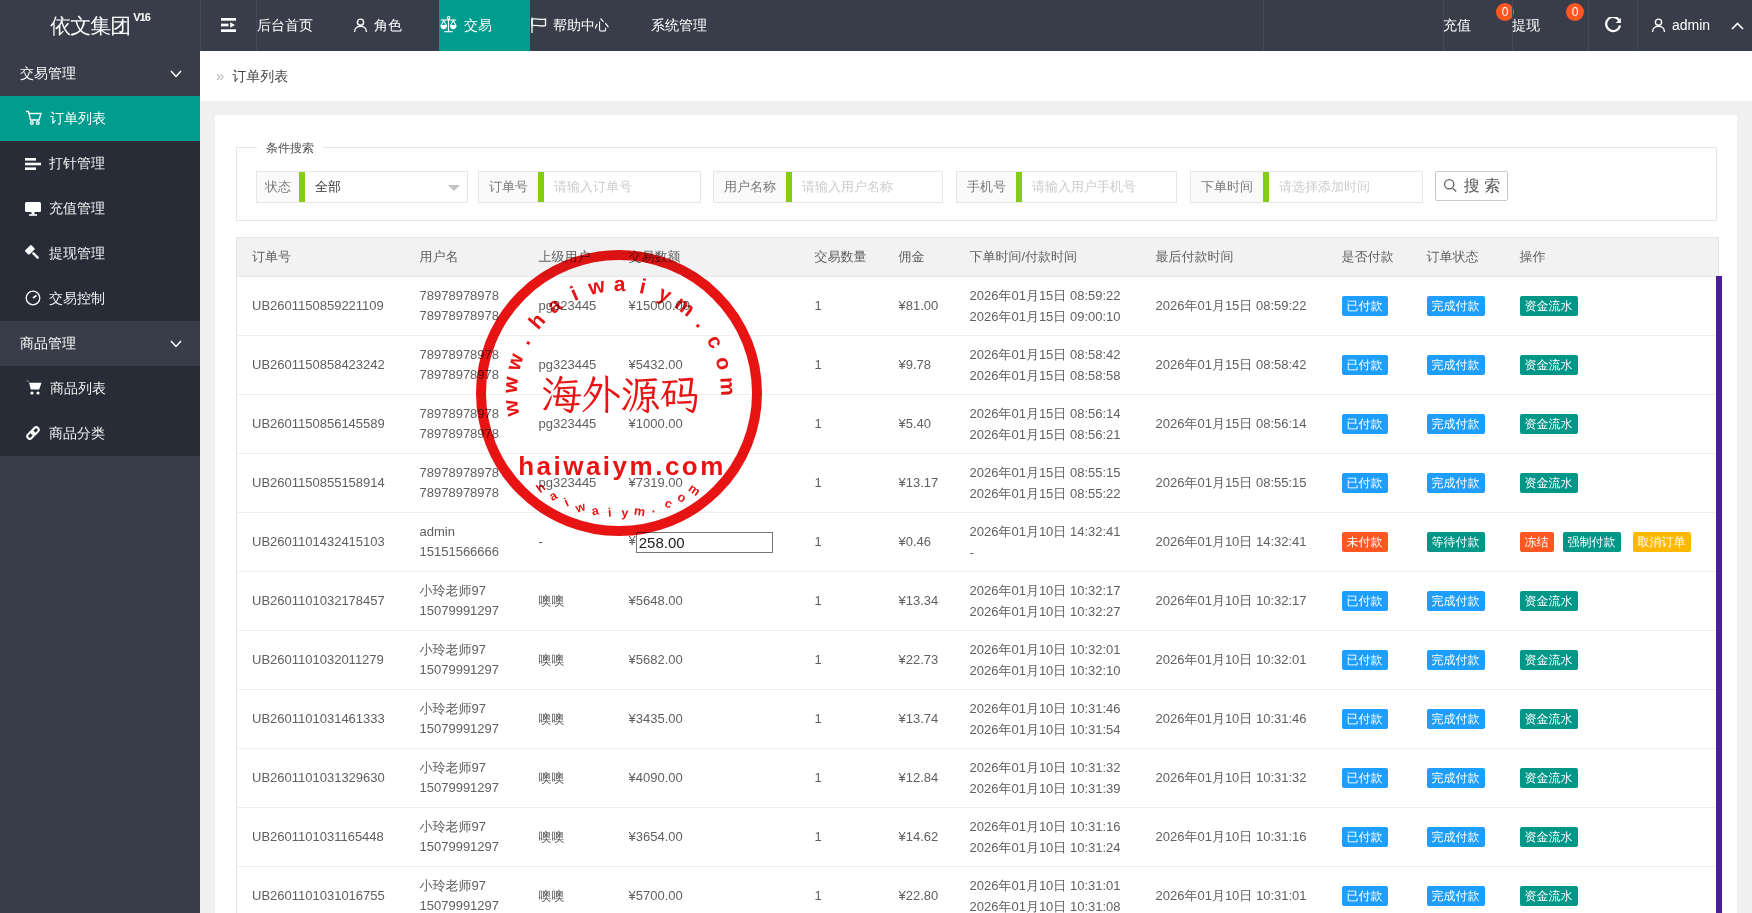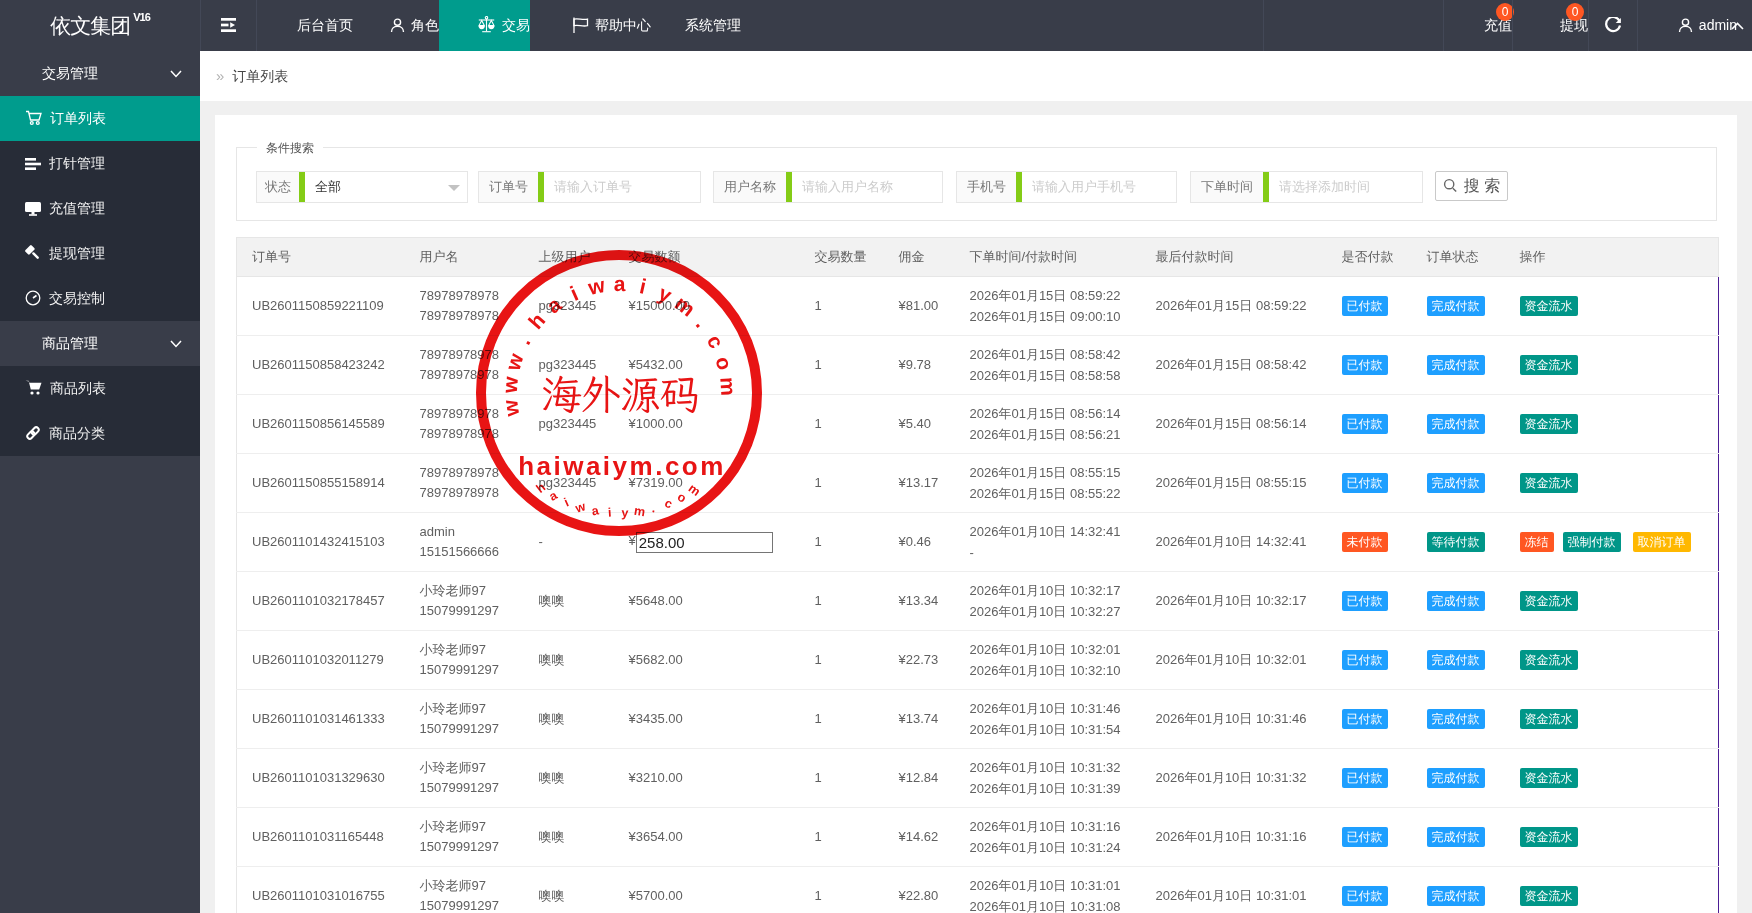--- a/index.html
+++ b/index.html
@@ -1,24 +1,24 @@
 <!DOCTYPE html>
 <html><head><meta charset="utf-8"><title>订单列表</title><style>
 *{margin:0;padding:0;box-sizing:content-box;}
 html,body{width:1752px;height:913px;overflow:hidden;font-family:"Liberation Sans",sans-serif;background:#f0f0f0;}
 .hd{position:absolute;left:0;top:0;width:1752px;height:51px;background:#393d49;color:#fff;z-index:5;}
 .logo{position:absolute;left:0;top:0;width:200px;height:51px;line-height:51px;text-align:center;font-size:21px;color:#fff;font-weight:300;letter-spacing:-1px;}
 .logo sup{font-size:11px;font-weight:bold;vertical-align:top;position:relative;top:-8px;margin-left:3px;}
-.hitem{position:absolute;top:0;height:51px;line-height:51px;font-size:14px;color:#fff;text-align:right;}
+.hitem{position:absolute;top:0;height:51px;line-height:51px;font-size:14px;color:#fff;text-align:left;}
 .hitem svg{vertical-align:-3px;margin-right:6px;}
 .hact{background:#009c8d;}
 .hdiv{position:absolute;top:0;width:1px;height:51px;background:#434857;}
 .badge0{position:absolute;width:18px;height:18px;border-radius:50%;background:#ff5722;color:#fff;font-size:12px;line-height:19px;text-align:center;}
 .side{position:absolute;left:0;top:51px;width:200px;height:862px;background:#393d49;}
-.sgroup{height:45px;line-height:45px;color:#fff;font-size:14px;padding-left:42px;position:relative;}
+.sgroup{height:45px;line-height:45px;color:#fff;font-size:14px;padding-left:20px;position:relative;}
 .sgroup svg{position:absolute;right:18px;top:19px;}
 .ssub{background:#272c37;}
 .sitem{height:45px;line-height:45px;color:#f2f2f2;font-size:14px;padding-left:25px;position:relative;}
 .sitem svg{vertical-align:-3px;margin-right:8px;}
 .sact{background:#009c8d;color:#fff;}
 .crumb{position:absolute;left:200px;top:51px;width:1552px;height:50px;background:#fff;font-size:14px;color:#444;line-height:50px;}
 .crumb .gt{color:#b3b3b3;font-size:15px;margin:0 8px 0 16px;}
 .card{position:absolute;left:215px;top:115px;width:1522px;height:900px;background:#fff;}
 .fs{position:absolute;left:21px;top:32px;width:1479px;height:72px;border:1px solid #e6e6e6;}
 .fs .lg{position:absolute;left:20px;top:-10px;background:#fff;padding:0 9px;font-size:12px;color:#555;line-height:20px;}
@@ -26,21 +26,21 @@
 .fg .lab{background:#fafafa;border-right:6px solid #84cc16;color:#777;line-height:30px;padding:0 10px;white-space:nowrap;}
 .fg .inp{line-height:30px;padding:0 10px;color:#ccc;white-space:nowrap;}
 .fg .val{line-height:30px;padding:0 10px;color:#333;}
 .caret{position:absolute;width:0;height:0;border:6px solid transparent;border-top-color:#c2c2c2;top:13px;}
 .sbtn{position:absolute;top:23px;width:71px;height:28px;border:1px solid #c9c9c9;border-radius:2px;font-size:16px;color:#555;text-align:center;line-height:28px;}
 table{border-collapse:collapse;table-layout:fixed;font-size:13px;color:#606060;}
 .tbl{position:absolute;left:21px;top:122px;width:1482px;}
 th{background:#f2f2f2;height:38px;font-weight:normal;text-align:left;padding-left:15px;font-size:13px;color:#5f5f5f;border:1px solid #e6e6e6;border-left:none;border-right:none;}
 th:first-child{border-left:1px solid #e6e6e6;}th:last-child{border-right:1px solid #e6e6e6;}
 td{height:58px;padding-left:15px;border-bottom:1px solid #eee;vertical-align:middle;line-height:20px;}
-td.bl{border-left:1px solid #e6e6e6;}td.br{border-right:1px solid #4c1d95;}
+td.bl{border-left:1px solid #e6e6e6;}td.br{border-right:6px solid #4c1d95;}
 .bdg{display:inline-block;height:20px;line-height:20px;padding:0 5px;border-radius:2px;color:#fff;font-size:12px;white-space:nowrap;text-align:center;}
 .b-blue{background:#1e9fff;}.b-green{background:#009688;}.b-red{background:#ff5722;}.b-yel{background:#ffb800;}
 .dt{line-height:21px;}
 .stamp{position:absolute;left:455px;top:229px;z-index:9;mix-blend-mode:multiply;opacity:.92;}
 </style></head>
 <body>
 <div class="hd">
   <div class="logo">依文集团<sup>V16</sup></div>
   <div class="hdiv" style="left:200px"></div>
   <svg style="position:absolute;left:221px;top:18px" width="15" height="14" viewBox="0 0 15 14" fill="#fff">
@@ -298,21 +298,21 @@
           <td class="dt">2026年01月10日 10:31:46<br>2026年01月10日 10:31:54</td>
           <td>2026年01月10日 10:31:46</td>
           <td><span class="bdg b-blue">已付款</span></td>
           <td><span class="bdg b-blue">完成付款</span></td>
           <td class="br" style="white-space:nowrap"><span class="bdg b-green">资金流水</span></td>
         </tr>
 <tr>
           <td class="bl">UB2601101031329630</td>
           <td>小玲老师97<br>15079991297</td>
           <td>噢噢</td>
-          <td>¥3210.00</td>
+          <td>¥4090.00</td>
           <td>1</td>
           <td>¥12.84</td>
           <td class="dt">2026年01月10日 10:31:32<br>2026年01月10日 10:31:39</td>
           <td>2026年01月10日 10:31:32</td>
           <td><span class="bdg b-blue">已付款</span></td>
           <td><span class="bdg b-blue">完成付款</span></td>
           <td class="br" style="white-space:nowrap"><span class="bdg b-green">资金流水</span></td>
         </tr>
 <tr>
           <td class="bl">UB2601101031165448</td>

